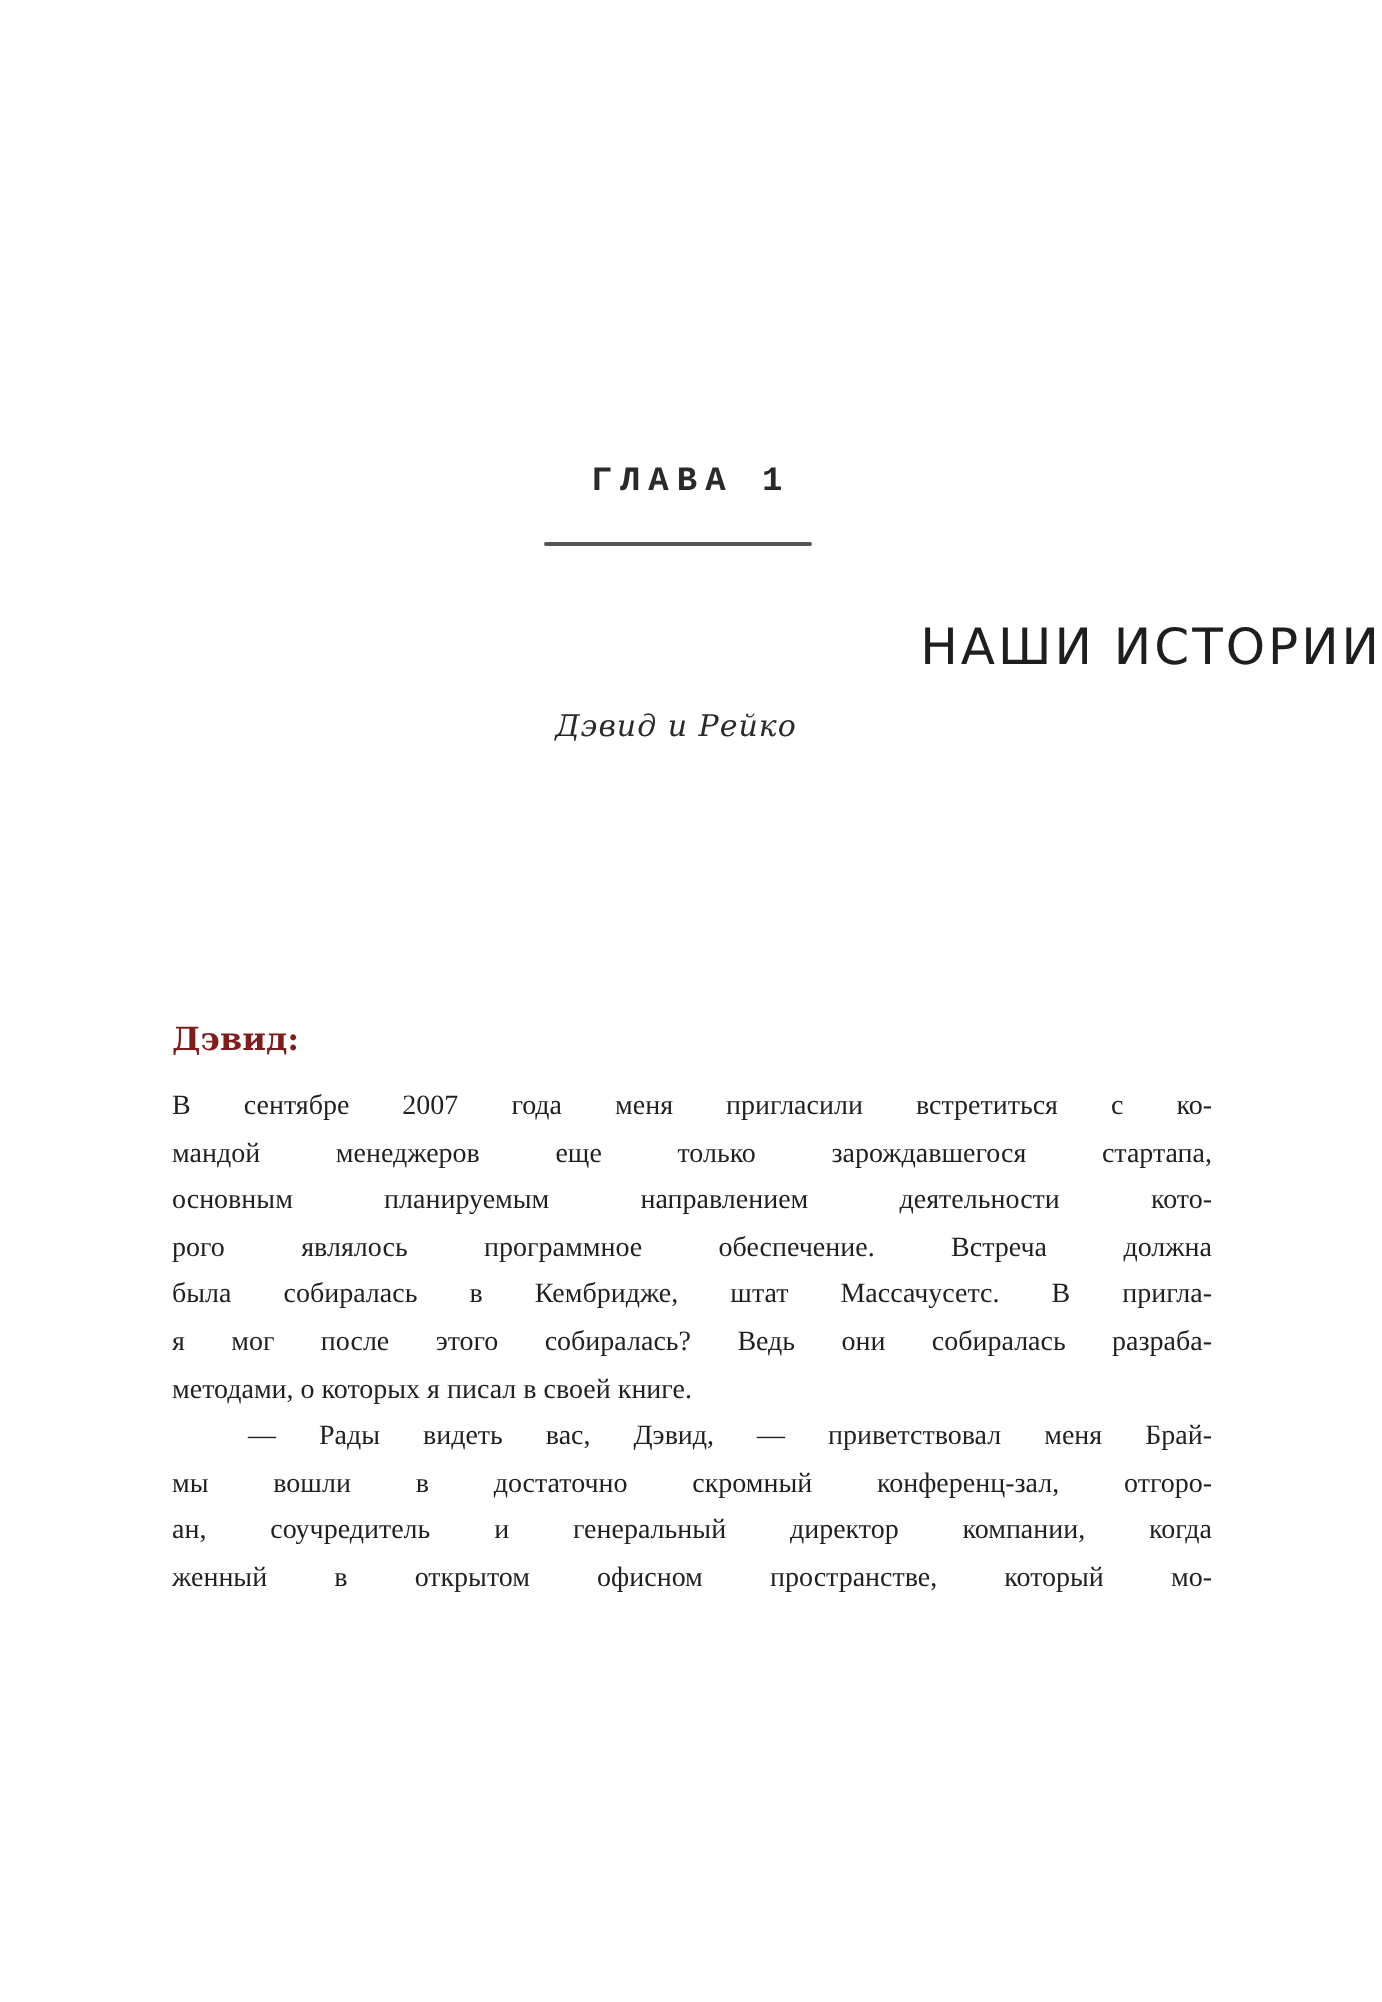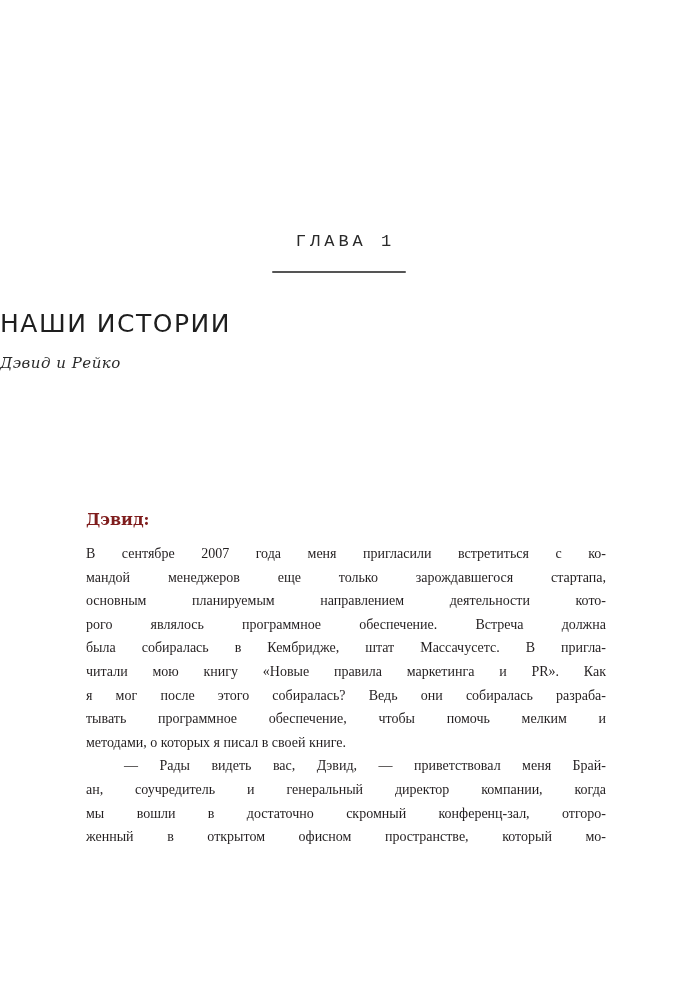--- a/index.html
+++ b/index.html
@@ -17,52 +17,54 @@
     .chapter-label {
       position: absolute;
       top: 232px;
       left: 0;
       width: 691px;
       text-align: center;
       font-family: "Liberation Mono", "DejaVu Sans Mono", monospace;
       font-size: 17px;
       letter-spacing: 4px;
       color: #2a2a2a;
+      font-weight: bold;
     }
     .chapter-rule {
       position: absolute;
       top: 271px;
       left: 272px;
       width: 134px;
       height: 2px;
       background: #555555;
       border-radius: 1px;
     }
     .chapter-title {
       position: absolute;
       top: 309px;
       left: 0;
       width: 691px;
-      text-align: left;
+      text-align: right;
       font-family: "DejaVu Sans", sans-serif;
       font-size: 25px;
       letter-spacing: 1.5px;
       color: #1e1e1e;
     }
     .chapter-subtitle {
       position: absolute;
       top: 354px;
       left: 0;
       width: 596px;
-      text-align: left;
+      text-align: center;
       font-family: "DejaVu Serif", serif;
       font-style: italic;
       font-size: 15px;
       letter-spacing: 0.5px;
       color: #2a2a2a;
+      padding-left: 40px;
     }
     .speaker {
       position: absolute;
       top: 510px;
       left: 86px;
       font-family: "DejaVu Serif", serif;
       font-weight: bold;
       font-size: 16px;
       color: #7f1d1d;
     }
@@ -99,22 +101,20 @@
   <div class="chapter-subtitle">Дэвид и Рейко</div>
 
   <div class="speaker">Дэвид:</div>
 
   <div class="body-text">
     <span class="body-line">В сентябре 2007 года меня пригласили встретиться с ко-</span>
     <span class="body-line">мандой менеджеров еще только зарождавшегося стартапа,</span>
     <span class="body-line">основным планируемым направлением деятельности кото-</span>
     <span class="body-line">рого являлось программное обеспечение. Встреча должна</span>
     <span class="body-line">была собиралась в Кембридже, штат Массачусетс. В пригла-</span>
-    <span class="body-line">читали мою книгу «Новые правила маркетинга и PR». Как</span>
     <span class="body-line">я мог после этого собиралась? Ведь они собиралась разраба-</span>
-    <span class="body-line">тывать программное обеспечение, чтобы помочь мелким и</span>
     <span class="body-line last">методами, о которых я писал в своей книге.</span>
     <span class="body-line indent">— Рады видеть вас, Дэвид, — приветствовал меня Брай-</span>
+    <span class="body-line">мы вошли в достаточно скромный конференц-зал, отгоро-</span>
     <span class="body-line">ан, соучредитель и генеральный директор компании, когда</span>
-    <span class="body-line">мы вошли в достаточно скромный конференц-зал, отгоро-</span>
     <span class="body-line">женный в открытом офисном пространстве, который мо-</span>
   </div>
 </div>
 
 </body></html>

